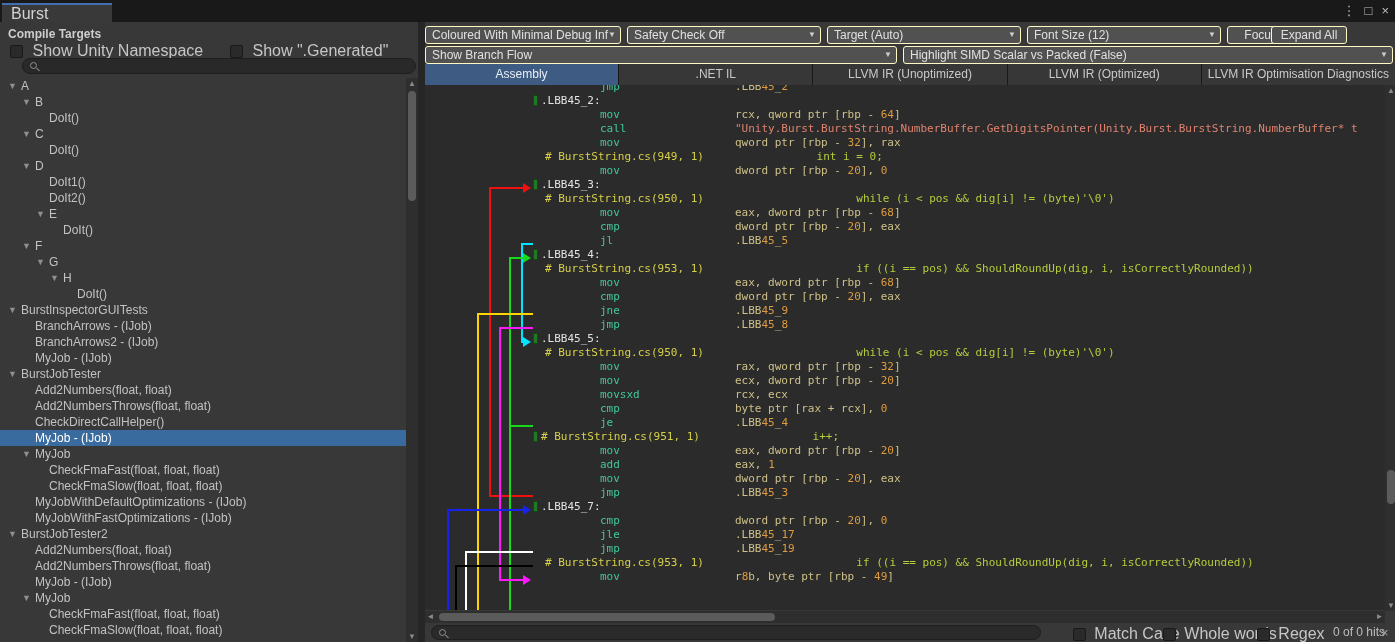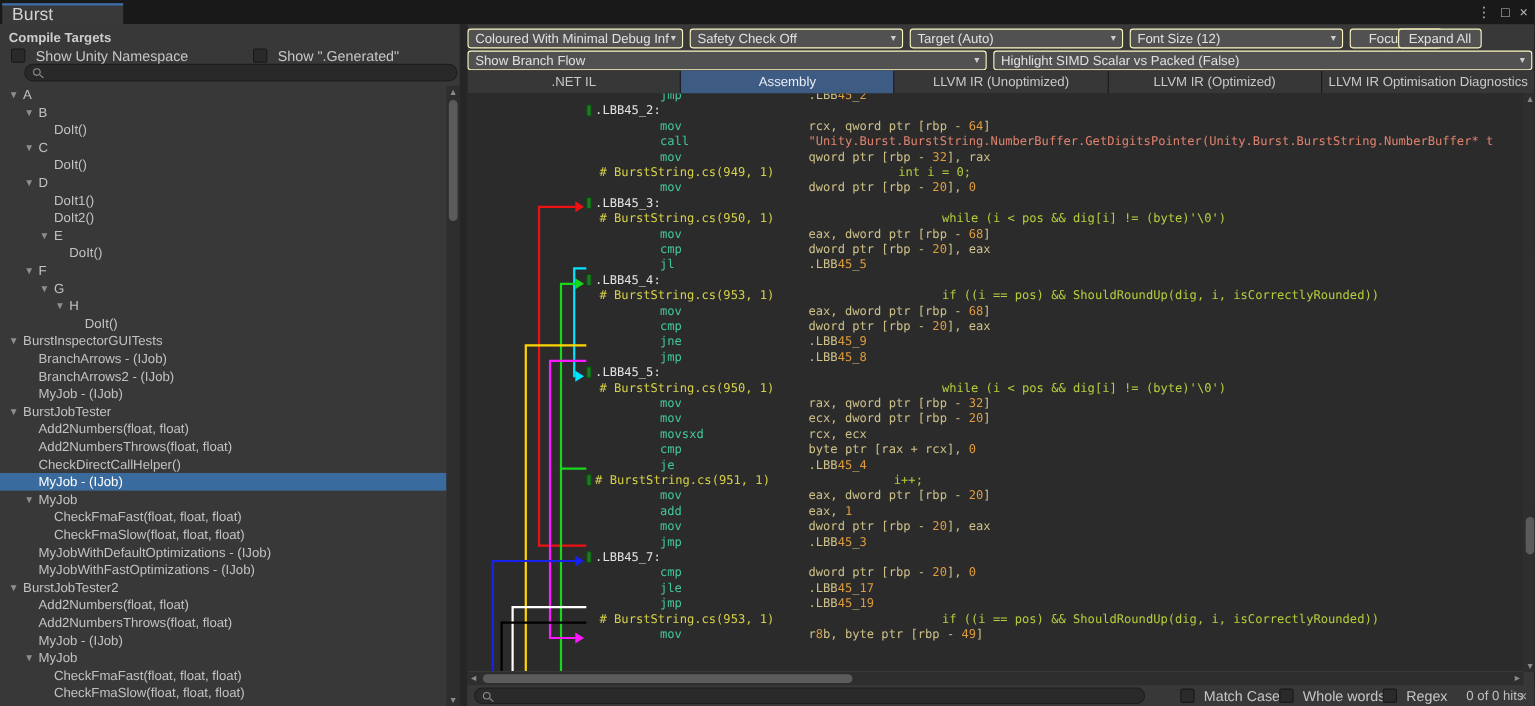--- a/index.html
+++ b/index.html
@@ -13,21 +13,21 @@
             border-top:2px solid #3f6fae; color:#d2d2d2; font-size:16px; line-height:17px; padding-left:9px; }
   .winicons { position:absolute; right:6px; top:3px; display:flex; gap:9px; color:#bdbdbd; font-size:13px; }
   .winicons span { cursor:default; }
 
   
   .leftpanel { position:absolute; left:0; top:22px; width:418px; height:620px; background:#383838; }
   .lp-header { position:absolute; left:8px; top:5px; font-size:12px; font-weight:bold; color:#cdcdcd; }
   .cbrow { position:absolute; left:0; top:20px; width:418px; height:16px; }
   .cbox { display:inline-block; width:13px; height:13px; background:#2a2a2a; border:1px solid #191919;
           border-radius:2px; vertical-align:-2px; }
-  .cblabel { font-size:13px; color:#c6c6c6; margin-left:5px; }
+  .cblabel { font-size:16px; color:#c6c6c6; margin-left:5px; }
   .cbitem { position:absolute; top:0; }
   .searchwrap { position:absolute; left:22px; top:36px; width:394px; height:16px; background:#292929;
                 border:1px solid #1e1e1e; border-radius:9px; }
   .mag { position:absolute; left:7px; top:3px; width:7px; height:7px; border:1px solid #909090; border-radius:50%; }
   .mag::after { content:""; position:absolute; left:5px; top:6px; width:4px; height:1px; background:#909090;
                 transform:rotate(40deg); }
   .tree { position:absolute; left:0; top:56px; width:406px; height:564px; overflow:hidden; }
   .trow { display:flex; align-items:center; height:16px; font-size:12px; color:#c2c2c2; white-space:nowrap; cursor:default; }
   .trow.sel { background:#3a6b9e; color:#ffffff; }
   .ind { display:inline-block; height:1px; flex:none; }
@@ -319,22 +319,22 @@
   <div class="dd" style="left:425px; top:46px; width:472px;">
     <span>Show Branch Flow</span>
     <span class="ddarrow">▼</span>
   </div>
   <div class="dd" style="left:903px; top:46px; width:490px;">
     <span>Highlight SIMD Scalar vs Packed (False)</span>
     <span class="ddarrow">▼</span>
   </div>
 
   <div class="tabbar">
+      <div class="tab sel">Assembly</div>
       <div class="tab">.NET IL</div>
-      <div class="tab sel">Assembly</div>
       <div class="tab">LLVM IR (Unoptimized)</div>
       <div class="tab">LLVM IR (Optimized)</div>
       <div class="tab">LLVM IR Optimisation Diagnostics</div>
     </div>
 
   <div class="codearea">
     <div class="code">
         <div class="cl ins"><span class="mn">jmp</span><span class="args">.LBB<span class="num">45</span>_<span class="num">2</span></span></div>
         <div class="cl lab"><span class="bk"></span><span>.LBB45_2:</span></div>
         <div class="cl ins"><span class="mn">mov</span><span class="args">rcx, qword ptr [rbp - <span class="num">64</span>]</span></div>

